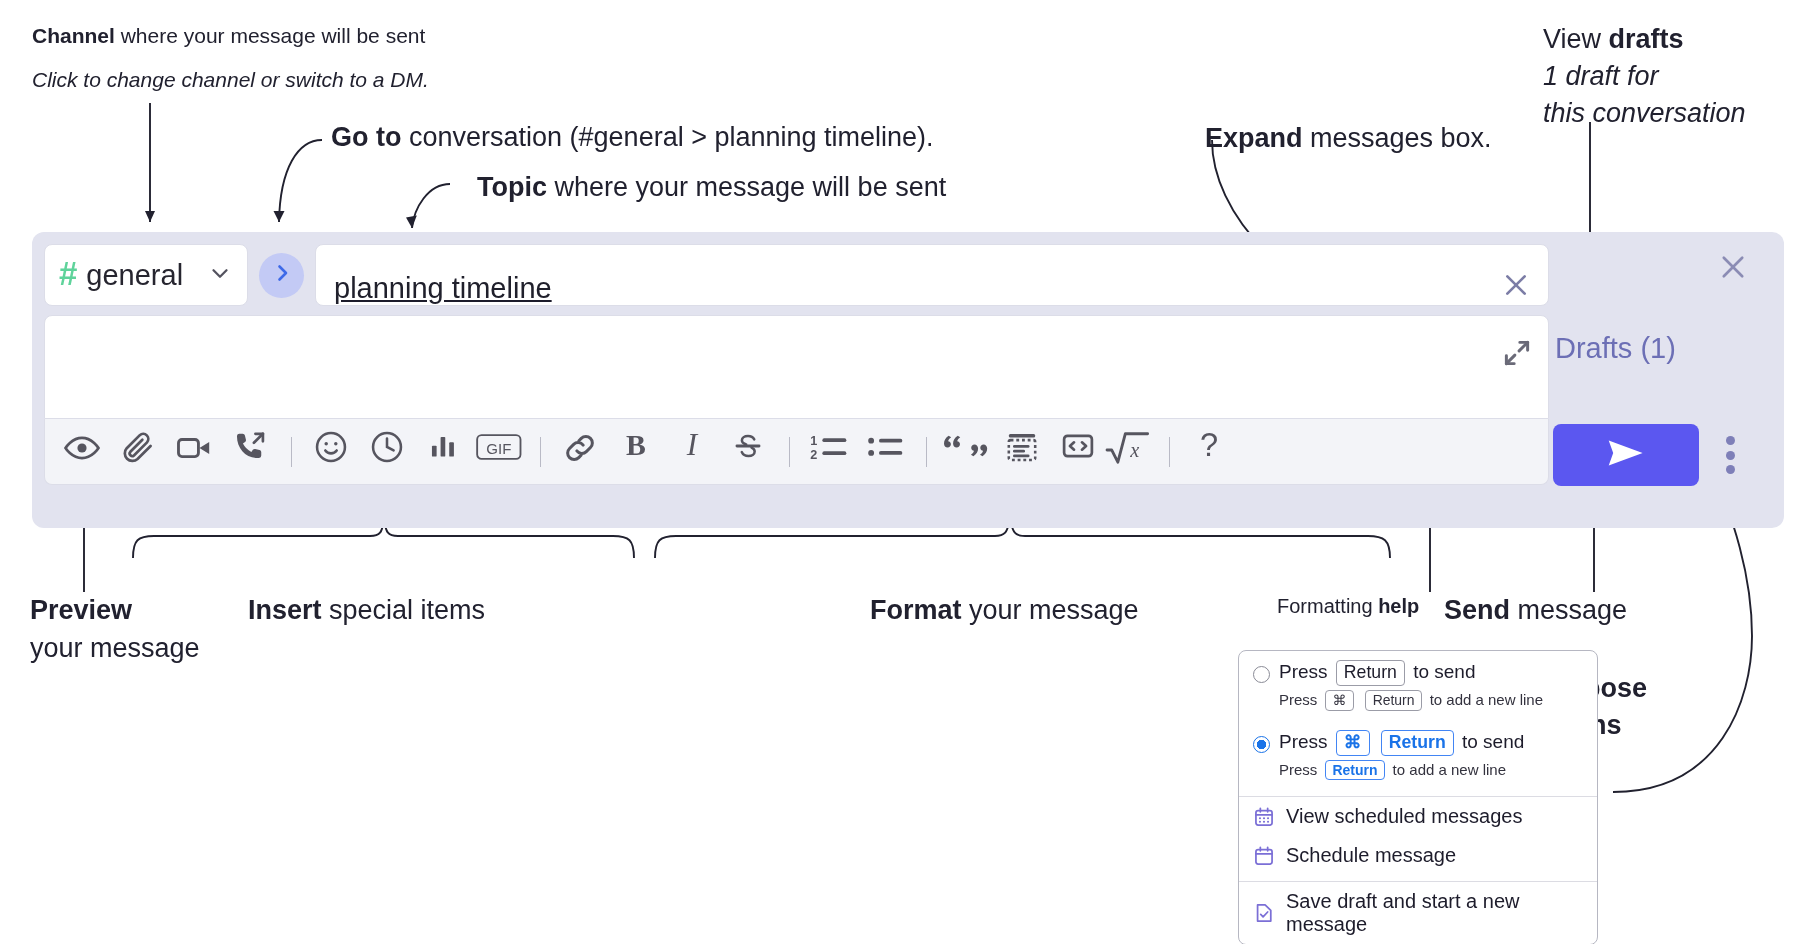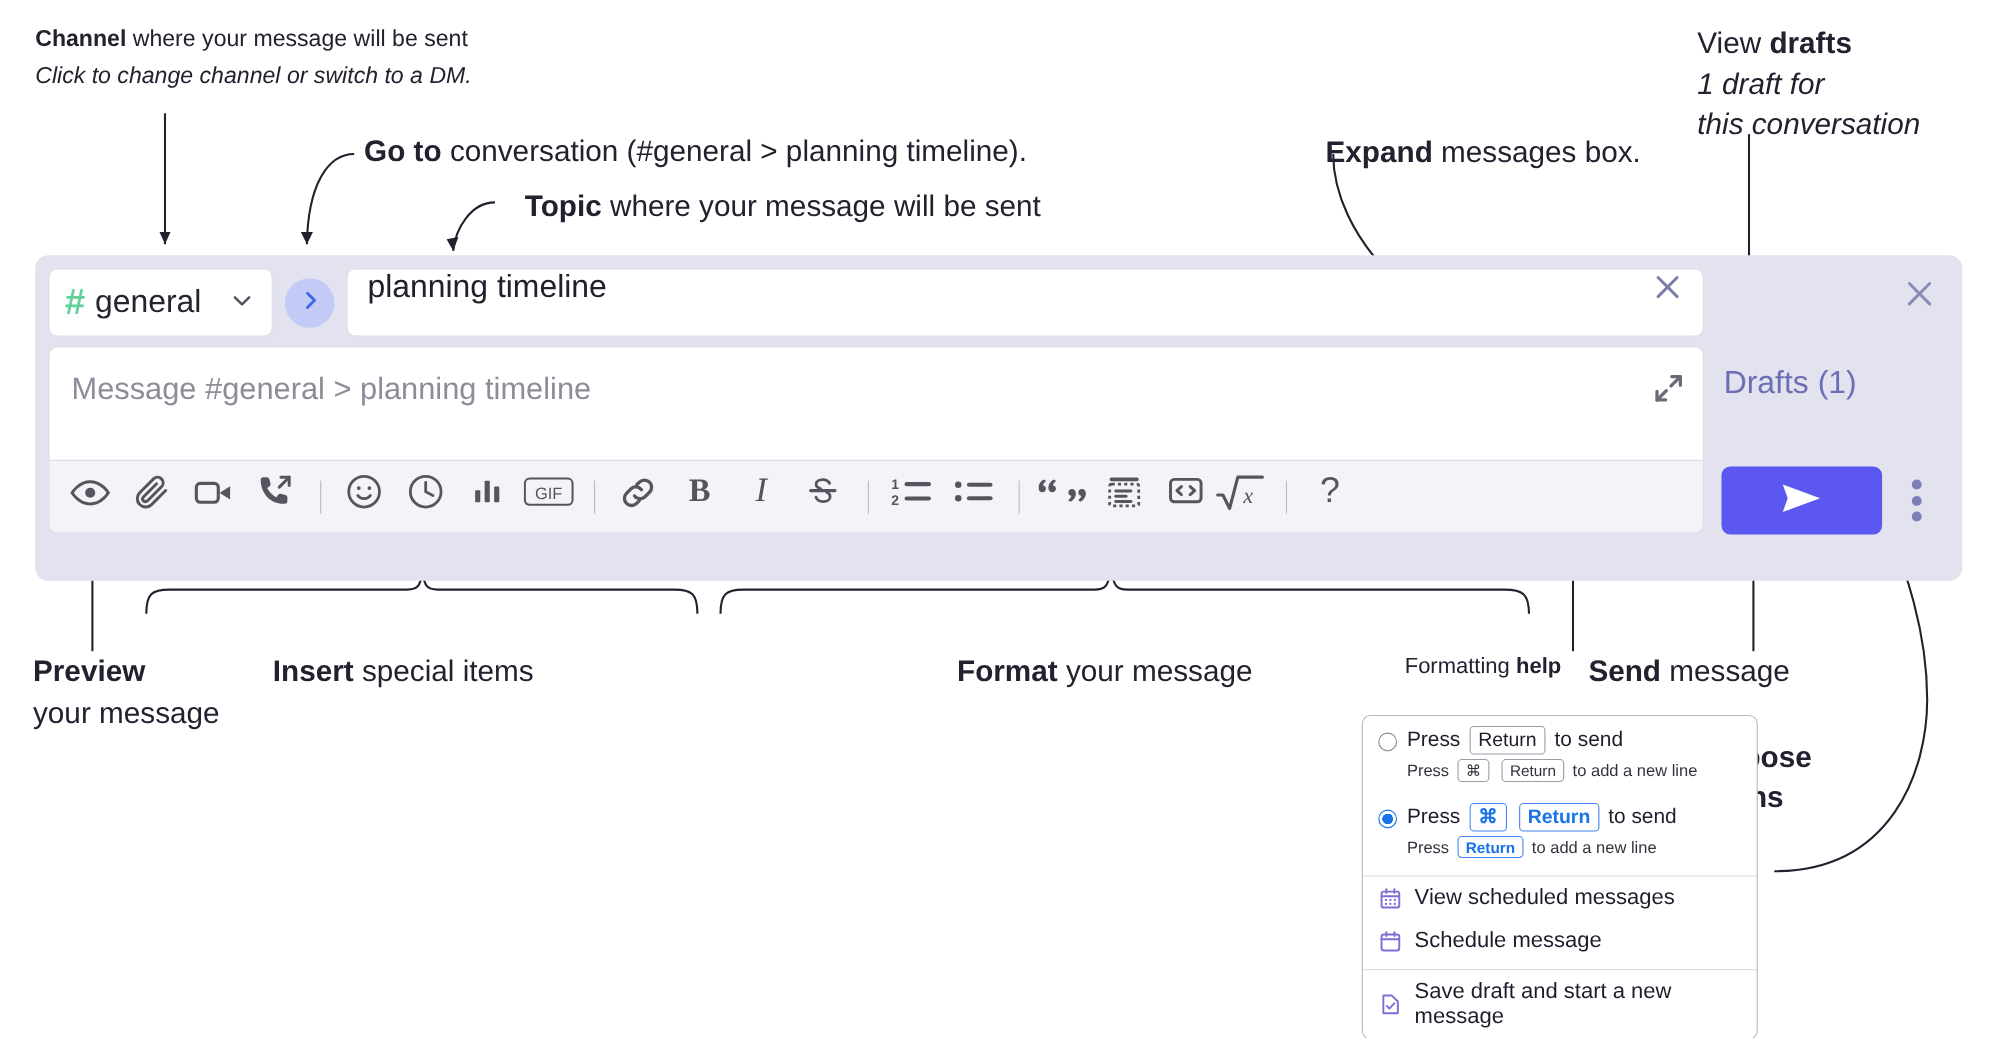--- a/index.html
+++ b/index.html
@@ -26,41 +26,41 @@
   }
   .hash{color:#5fd39b;font-size:33px;font-weight:700;line-height:1;transform:translateY(-2px);}
   .chan-name{font-size:29px;color:#26252f;}
   .chev-dn{margin-left:auto;}
   .goto-btn{
     width:45px;height:45px;border-radius:50%;background:#c3caf5;margin:0 11px;
     display:flex;align-items:center;justify-content:center;flex:0 0 auto;
   }
   .topic-field{
     flex:1;height:62px;background:#fff;border:1px solid #dcdde8;border-radius:8px;
-    display:flex;align-items:flex-start;padding:0 16px 0 18px;box-sizing:border-box;
+    display:flex;align-items:flex-end;padding:0 16px 0 18px;box-sizing:border-box;text-decoration:underline;
   }
   .topic-val{font-size:29px;color:#20202c;flex:1;}
   
   .msg-area{
     margin-top:9px;background:#fff;border:1px solid #dcdde8;border-top-left-radius:8px;
     border-top-right-radius:8px;height:104px;position:relative;box-sizing:border-box;
   }
   .msg-ph{position:absolute;left:20px;top:22px;font-size:28px;color:#8d8d99;}
   .expand-btn{position:absolute;right:14px;top:20px;width:34px;height:34px;}
   
   .toolbar{
     background:#f3f4f8;border:1px solid #dcdde8;border-top:none;
     border-bottom-left-radius:8px;border-bottom-right-radius:8px;
     height:66px;display:flex;align-items:center;padding:0 14px;box-sizing:border-box;gap:0;
   }
   .tb{width:46px;height:46px;display:flex;align-items:flex-start;justify-content:center;margin-right:10px;flex:0 0 auto;}
   .tb.tight{margin-right:4px;}
   .tb-sep{width:1px;height:30px;background:#b9bac6;margin:0 16px 0 8px;flex:0 0 auto;}
   
-  .rail{position:absolute;right:0;top:0;width:235px;height:296px;}
+  .rail{position:absolute;right:12px;top:0;width:235px;height:296px;}
   .close-x{position:absolute;right:22px;top:18px;width:34px;height:34px;}
   .drafts{position:absolute;left:18px;top:100px;font-size:29px;color:#6c6fb5;}
   .send-btn{
     position:absolute;left:16px;top:192px;width:146px;height:62px;background:#5b57f0;
     border-radius:8px;display:flex;align-items:center;justify-content:center;border:none;
   }
   .kebab{position:absolute;left:180px;top:200px;width:26px;height:46px;display:flex;flex-direction:column;align-items:center;justify-content:space-between;padding:4px 0;box-sizing:border-box;}
   .kdot{width:9px;height:9px;border-radius:50%;background:#7e7fb8;}
 
   
@@ -120,21 +120,21 @@
     <path d="M1594,592 L1594,500"></path>
     <path d="M1594,500 l-5,11 h10 z" fill="#21212f" stroke="none"></path>
 
     <path d="M1613,792 C1720,792 1752,700 1752,636 C1752,572 1730,512 1720,492"></path>
     <path d="M1720,492 l8.8,8.2 l-10.2,4.4 z" fill="#21212f" stroke="none"></path>
   </g>
 </svg>
 
 <div class="ann" style="left:32px;top:23px;font-size:21px;">
   <div><b>Channel</b><span> where your message will be sent</span></div>
-  <div style="margin-top:7px;"><i>Click to change channel or switch to a DM.</i></div>
+  <div style="margin-top:18px;"><i>Click to change channel or switch to a DM.</i></div>
 </div>
 
 <div class="ann" style="left:331px;top:121px;font-size:27px;">
   <b>Go to</b><span> conversation (#general &gt; planning timeline).</span>
 </div>
 
 <div class="ann" style="left:477px;top:171px;font-size:27px;">
   <b>Topic</b><span> where your message will be sent</span>
 </div>
 
@@ -203,21 +203,20 @@
         <span>
           <svg width="32" height="32" viewBox="0 0 24 24" fill="none" stroke="#7c7da6" stroke-width="2" stroke-linecap="round">
               <line x1="5.5" y1="5.5" x2="18.5" y2="18.5"></line>
               <line x1="18.5" y1="5.5" x2="5.5" y2="18.5"></line>
             </svg>
         </span>
       </div>
     </div>
 
     <div class="msg-area">
-      <span class="msg-ph">Message #general &gt; planning timeline</span>
       <span class="expand-btn">
         <svg width="34" height="34" viewBox="0 0 24 24" fill="none" stroke="#6a6a78" stroke-width="2.1" stroke-linecap="round" stroke-linejoin="round">
           <polyline points="14,4.5 19.5,4.5 19.5,10"></polyline>
             <line x1="19.5" y1="4.5" x2="13.5" y2="10.5"></line>
           <polyline points="10,19.5 4.5,19.5 4.5,14"></polyline>
             <line x1="4.5" y1="19.5" x2="10.5" y2="13.5"></line>
         </svg>
       </span>
     </div>
 

